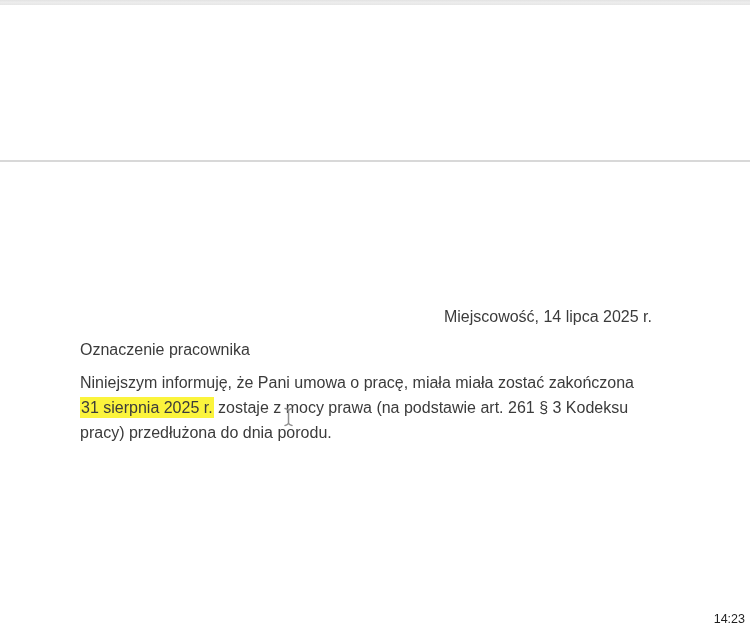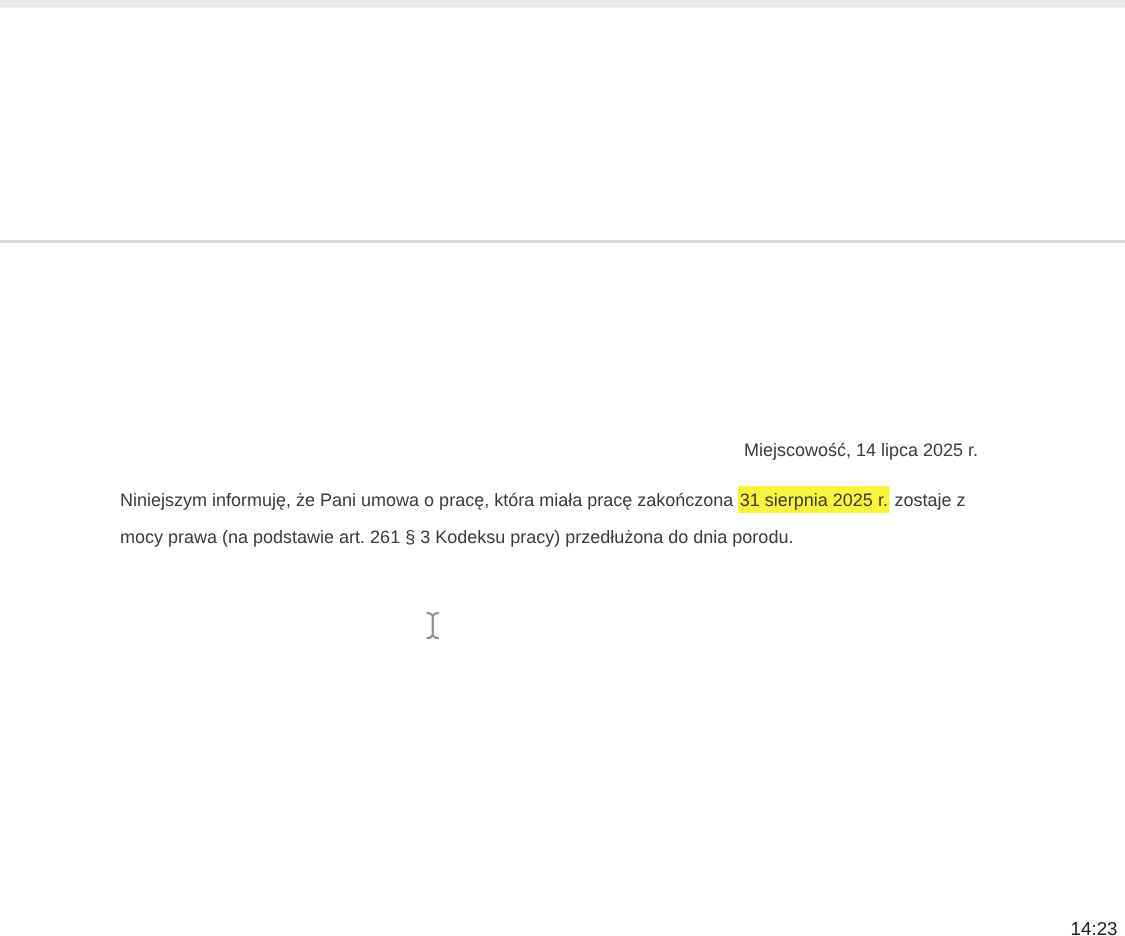--- a/index.html
+++ b/index.html
@@ -29,25 +29,25 @@
   .divider {
     position: absolute;
     top: 160px; left: 0;
     width: 750px;
     height: 2px;
     background: #d8d8d8;
   }
   
   .doc {
     position: absolute;
-    top: 288px;
+    top: 304px;
     left: 80px;
     width: 572px;
     color: #3b3b3b;
-    font-size: 12px;
+    font-size: 16px;
     line-height: 25px;
   }
   .doc p {
     margin: 0 0 8px 0;
   }
   .doc p.date {
     text-align: right;
   }
   .doc p.para2 {
     margin-bottom: 6px;
@@ -81,22 +81,23 @@
 
 <div class="stage">
 
   <div class="top-bar"></div>
 
   <div class="divider"></div>
 
   <div class="doc">
     <p class="date">Miejscowość, 14 lipca 2025 r.</p>
 
+    <p>Oznaczenie pracownika</p>
 
-    <p class="para1"><span>Niniejszym informuję, że Pani umowa o pracę, która miała pracę zakończona </span><span class="hl">31 sierpnia 2025 r.</span><span> zostaje z mocy prawa (na podstawie art. 261 § 3 Kodeksu pracy) przedłużona do dnia porodu.</span></p>
+    <p class="para1"><span>Niniejszym informuję, że Pani umowa o pracę, miała miała zostać zakończona </span><span class="hl">31 sierpnia 2025 r.</span><span> zostaje z mocy prawa (na podstawie art. 261 § 3 Kodeksu pracy) przedłużona do dnia porodu.</span></p>
 
 
   </div>
 
   <div class="ibeam">
     <svg width="11" height="20" viewBox="0 0 11 20">
       <path d="M2 1.6 C3.2 1.6 4.3 2.1 5.5 3.4 C6.7 2.1 7.8 1.6 9 1.6
                M5.5 3.2 L5.5 16.8
                M2 18.4 C3.2 18.4 4.3 17.9 5.5 16.6 C6.7 17.9 7.8 18.4 9 18.4" stroke="#8f8f8f" stroke-width="1.5" fill="none" stroke-linecap="round"></path>
     </svg>

